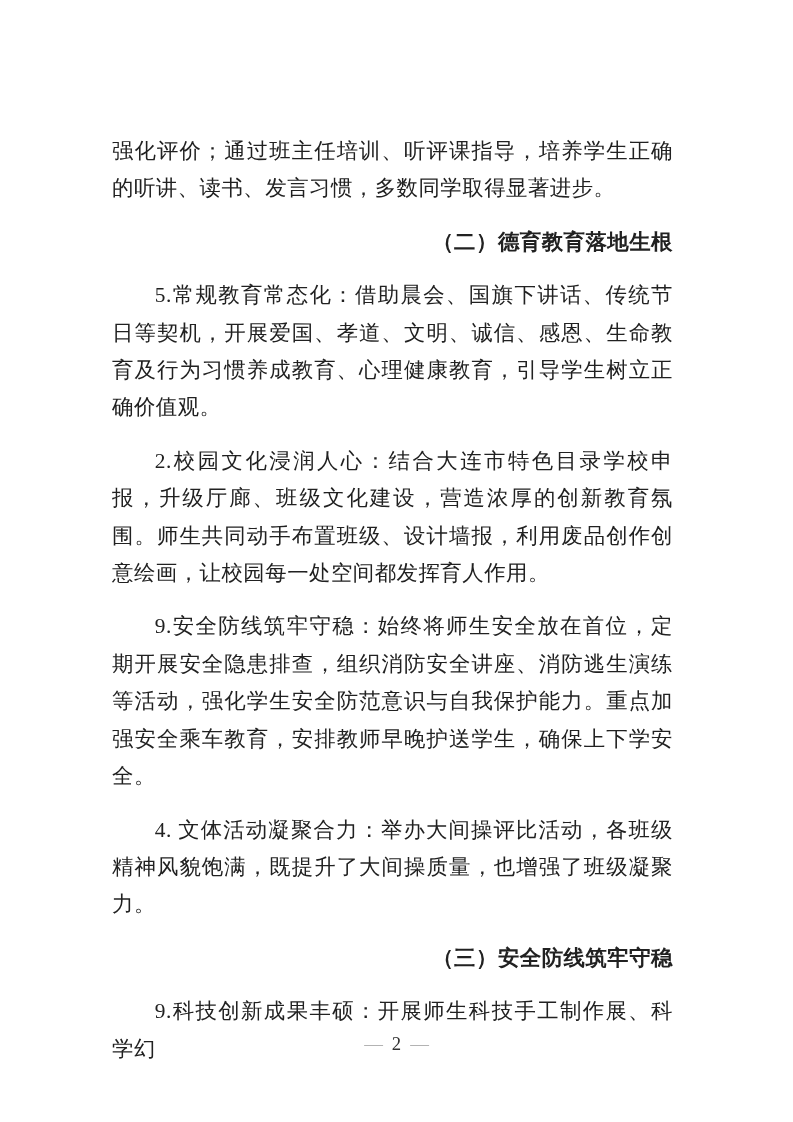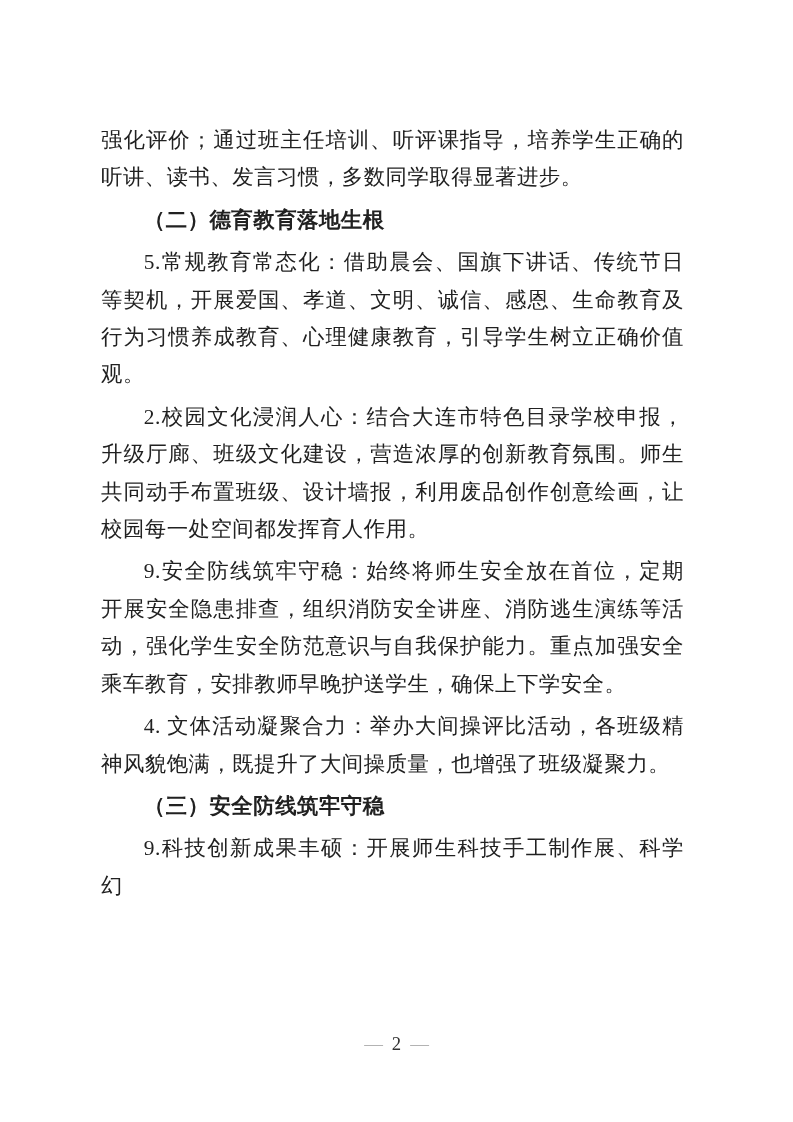--- a/index.html
+++ b/index.html
@@ -16,37 +16,37 @@
     font-family: "Liberation Serif", serif;
   }
   .content {
     position: absolute;
     left: 96px;
     top: 117px;
     width: 593px;
     color: #212121;
   }
   .para, .heading {
-    margin: 5px;
+    margin: 16px;
     padding: 0;
     font-size: 21.4px;
     line-height: 37.4px;
     letter-spacing: 0.5px;
     text-align: justify;
     text-justify: inter-character;
     text-indent: 2em;
     font-weight: normal;
   }
   .para.no-indent {
     text-indent: 0;
   }
   .heading {
     font-family: Liberation Serif, serif;
     font-weight: bold;
-    text-align: left;
+    text-align: right;
   }
   .footer {
     position: absolute;
     left: 0;
     top: 1033px;
     width: 793px;
     display: flex;
     justify-content: center;
     align-items: center;
     gap: 9px;

